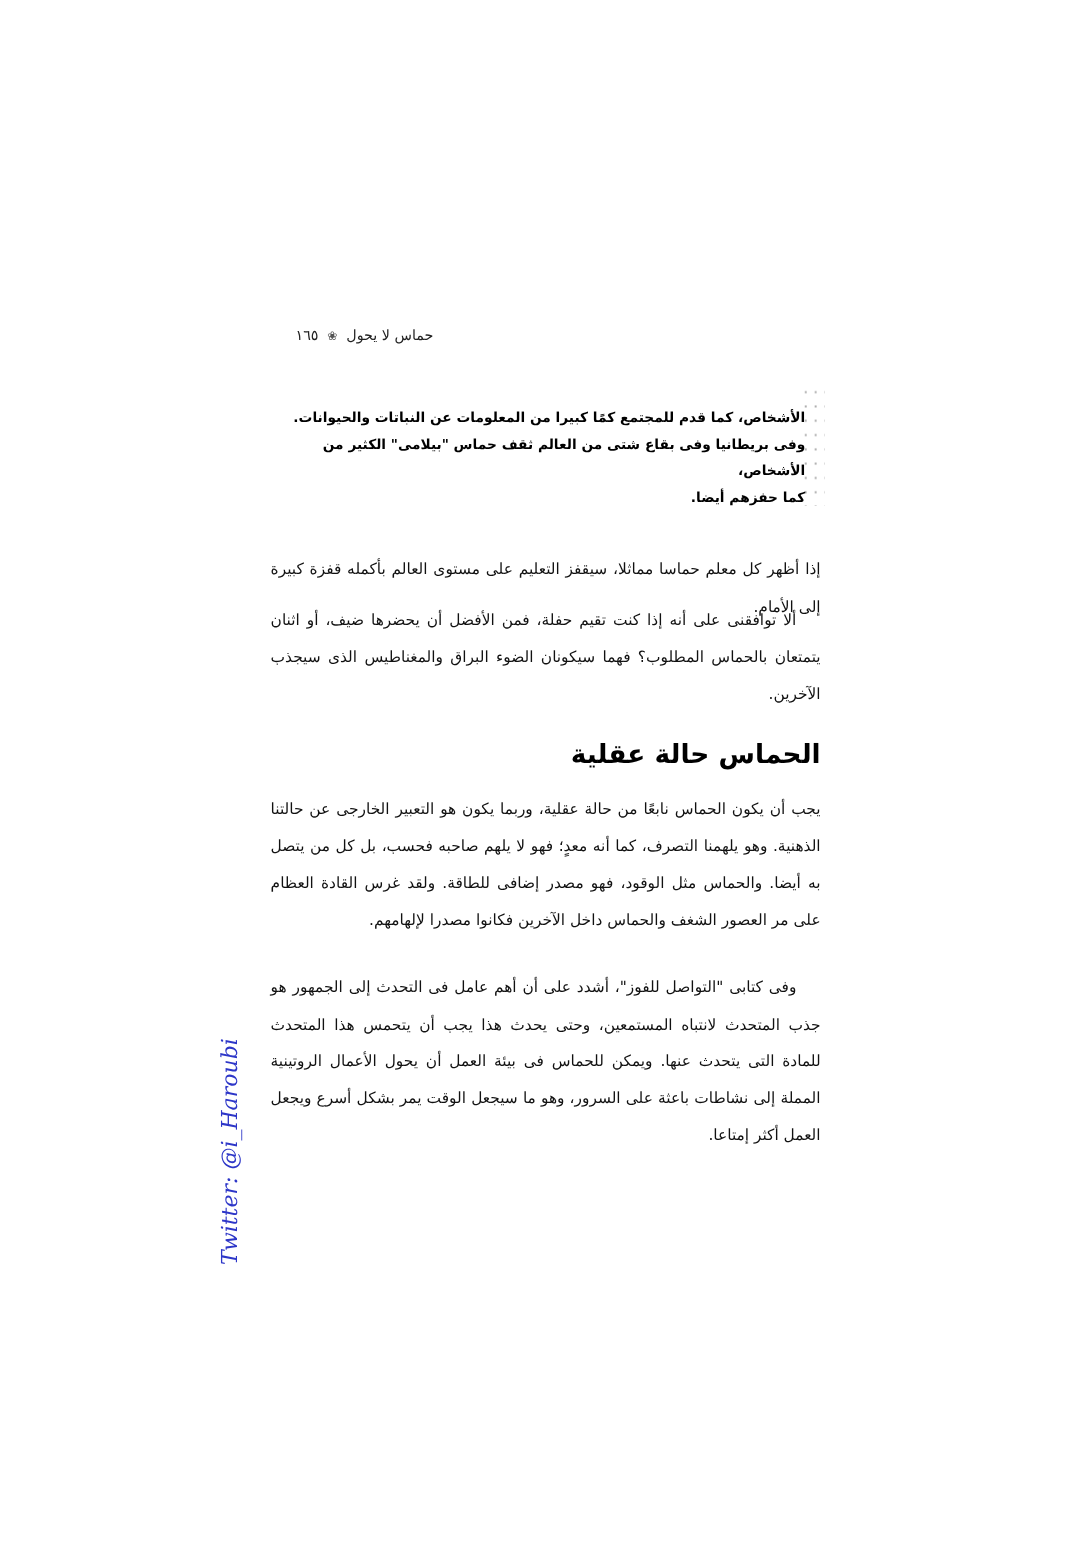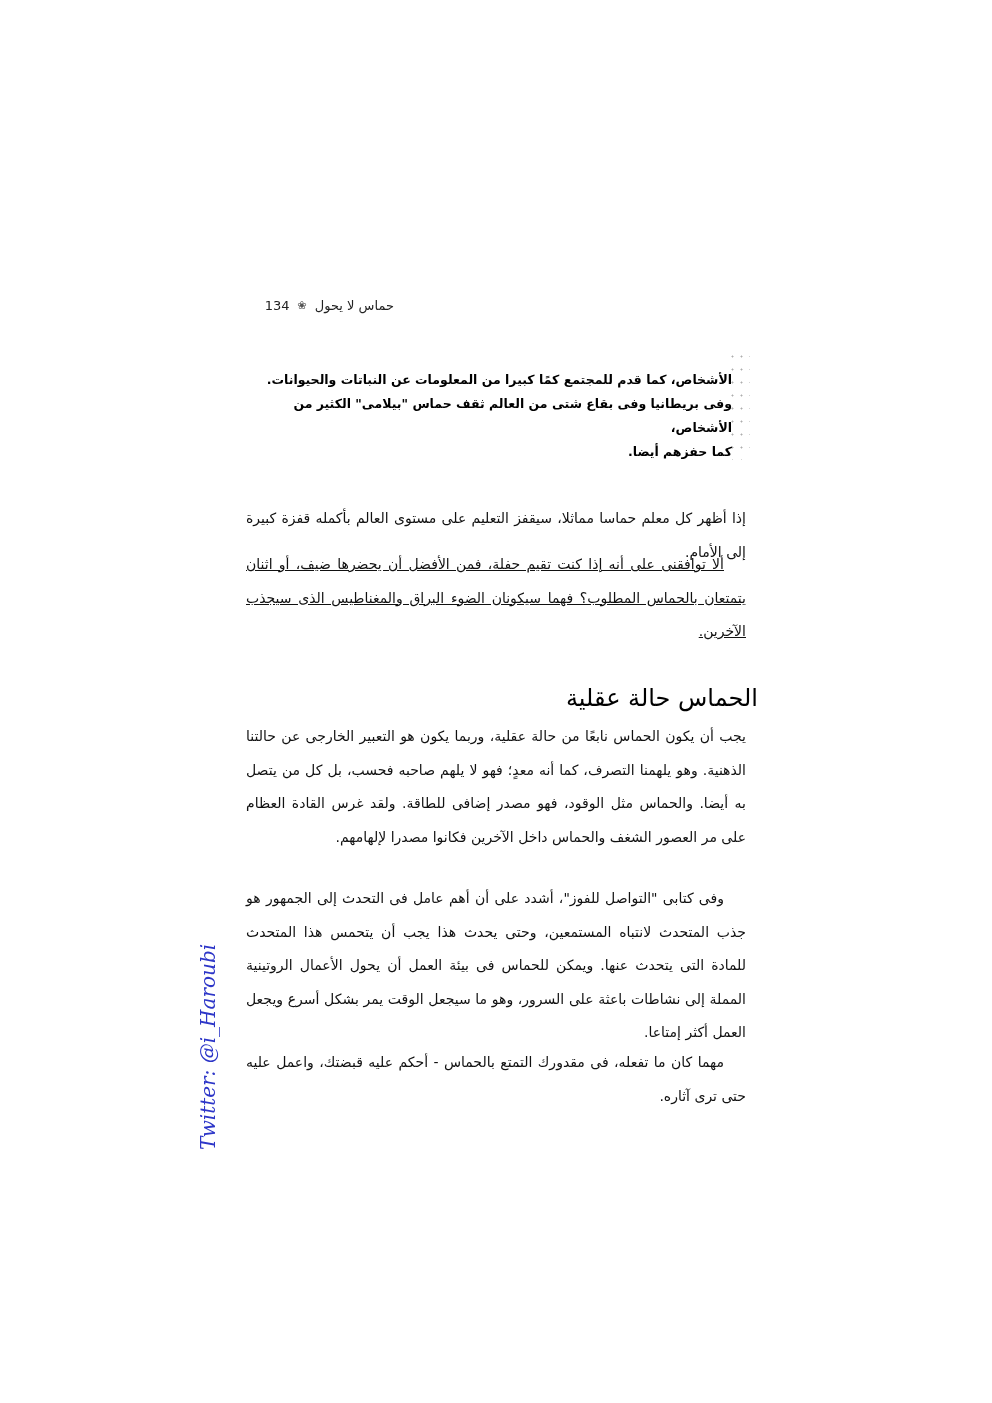--- a/index.html
+++ b/index.html
@@ -73,23 +73,23 @@
   .body-text p { margin: 0; }
   .indent { text-indent: 22px; }
   .section-heading {
     position: absolute;
     left: 400px;
     top: 672px;
     width: 346px;
     direction: rtl;
     text-align: right;
     font-size: 24px;
-    font-weight: normal;
+    font-weight: bold;
     color: #000;
-    margin: 12px;
+    margin: 0;
   }
   .watermark {
     position: absolute;
     left: 196px;
     top: 1150px;
     transform-origin: 0 0;
     transform: rotate(-90deg);
     font-family: "DejaVu Serif", serif;
     font-style: italic;
     font-size: 20px;
@@ -99,47 +99,44 @@
   }
 </style>
 </head>
 <body>
 
 <div class="page">
 
   <div class="running-header">
     <span>حماس لا يحول</span>
     <span class="ornament">❀</span>
-    <span>134</span>
+    <span>١٦٥</span>
   </div>
 
   <div class="quote-dots"></div>
   <div class="quote-block">
     <div>الأشخاص، كما قدم للمجتمع كمًا كبيرا من المعلومات عن النباتات والحيوانات.</div>
     <div>وفى بريطانيا وفى بقاع شتى من العالم ثقف حماس "بيلامى" الكثير من الأشخاص،</div>
     <div>كما حفزهم أيضا.</div>
   </div>
 
   <div class="body-text" style="top:474px;margin-top:28px;">
     <p>إذا أظهر كل معلم حماسا مماثلا، سيقفز التعليم على مستوى العالم بأكمله قفزة كبيرة إلى الأمام.</p>
   </div>
 
-  <div class="body-text" style="top:548px;text-decoration:underline;">
+  <div class="body-text" style="top:548px;">
     <p class="indent">ألا توافقنى على أنه إذا كنت تقيم حفلة، فمن الأفضل أن يحضرها ضيف، أو اثنان يتمتعان بالحماس المطلوب؟ فهما سيكونان الضوء البراق والمغناطيس الذى سيجذب الآخرين.</p>
   </div>
 
   <h2 class="section-heading">الحماس حالة عقلية</h2>
 
   <div class="body-text" style="top:720px;">
     <p>يجب أن يكون الحماس نابعًا من حالة عقلية، وربما يكون هو التعبير الخارجى عن حالتنا الذهنية. وهو يلهمنا التصرف، كما أنه معدٍ؛ فهو لا يلهم صاحبه فحسب، بل كل من يتصل به أيضا. والحماس مثل الوقود، فهو مصدر إضافى للطاقة. ولقد غرس القادة العظام على مر العصور الشغف والحماس داخل الآخرين فكانوا مصدرا لإلهامهم.</p>
   </div>
 
   <div class="body-text" style="top:882px;">
     <p class="indent">وفى كتابى "التواصل للفوز"، أشدد على أن أهم عامل فى التحدث إلى الجمهور هو جذب المتحدث لانتباه المستمعين، وحتى يحدث هذا يجب أن يتحمس هذا المتحدث للمادة التى يتحدث عنها. ويمكن للحماس فى بيئة العمل أن يحول الأعمال الروتينية المملة إلى نشاطات باعثة على السرور، وهو ما سيجعل الوقت يمر بشكل أسرع ويجعل العمل أكثر إمتاعا.</p>
   </div>
 
-  <div class="body-text" style="top:1046px;">
-    <p class="indent">مهما كان ما تفعله، فى مقدورك التمتع بالحماس - أحكم عليه قبضتك، واعمل عليه حتى ترى آثاره.</p>
-  </div>
 
   <div class="watermark">Twitter: @i_Haroubi</div>
 
 </div>
 
 </body></html>

